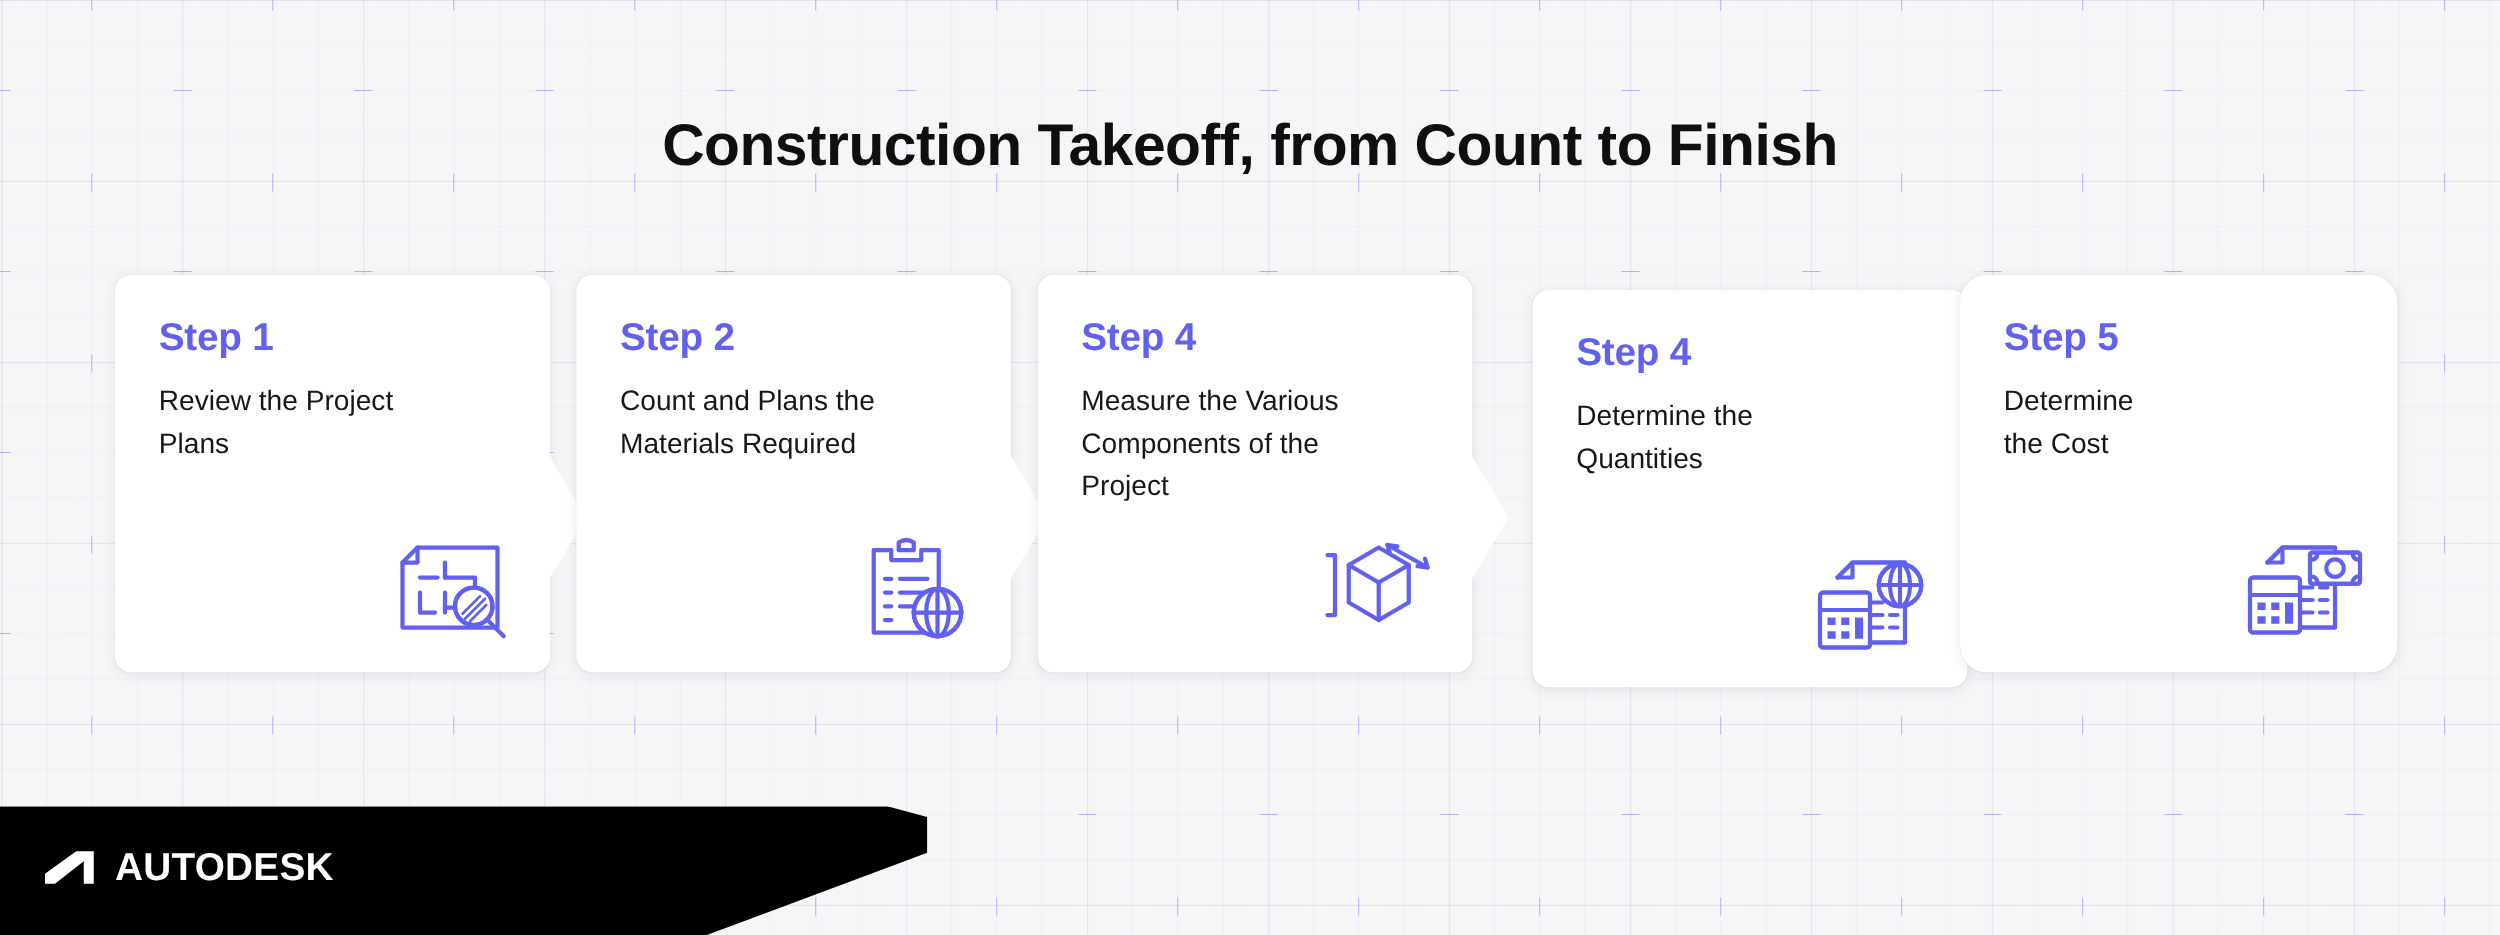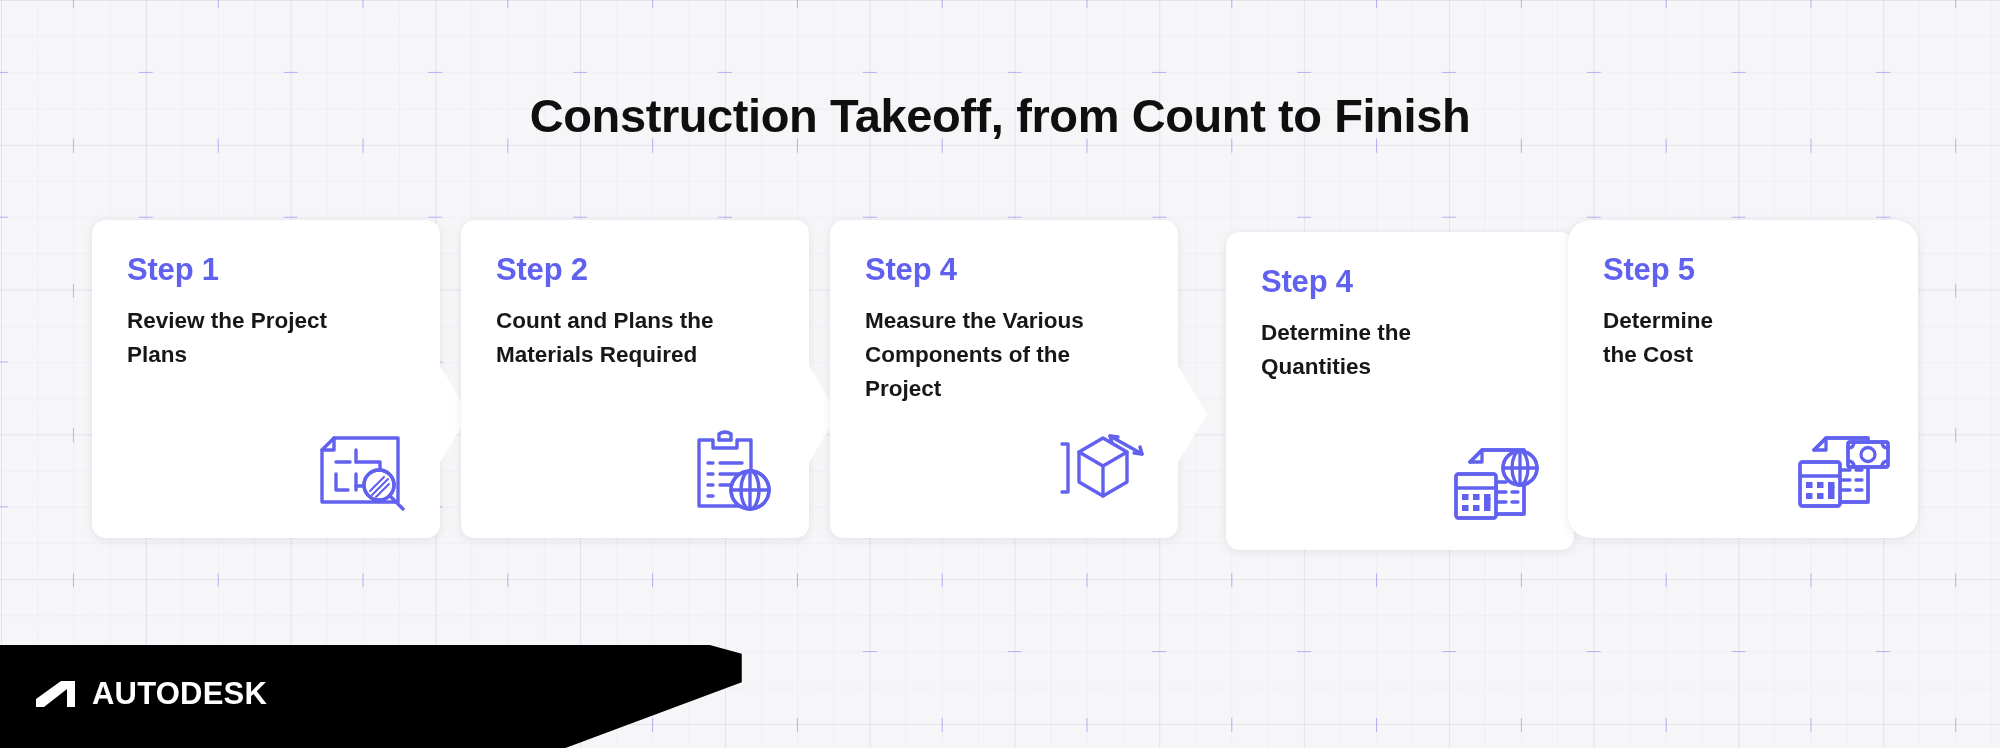--- a/index.html
+++ b/index.html
@@ -139,21 +139,21 @@
   }
 
   .step-desc {
     position: absolute;
     top: 84px;
     left: 35px;
     width: 290px;
     font-size: 22.5px;
     line-height: 34px;
     color: #17171a;
-    font-weight: 700;
+    font-weight: 400;
     white-space: pre-line;
   }
 
   .step-icon {
     position: absolute;
     right: 26px;
     bottom: 22px;
     width: 104px;
     height: 88px;
   }

